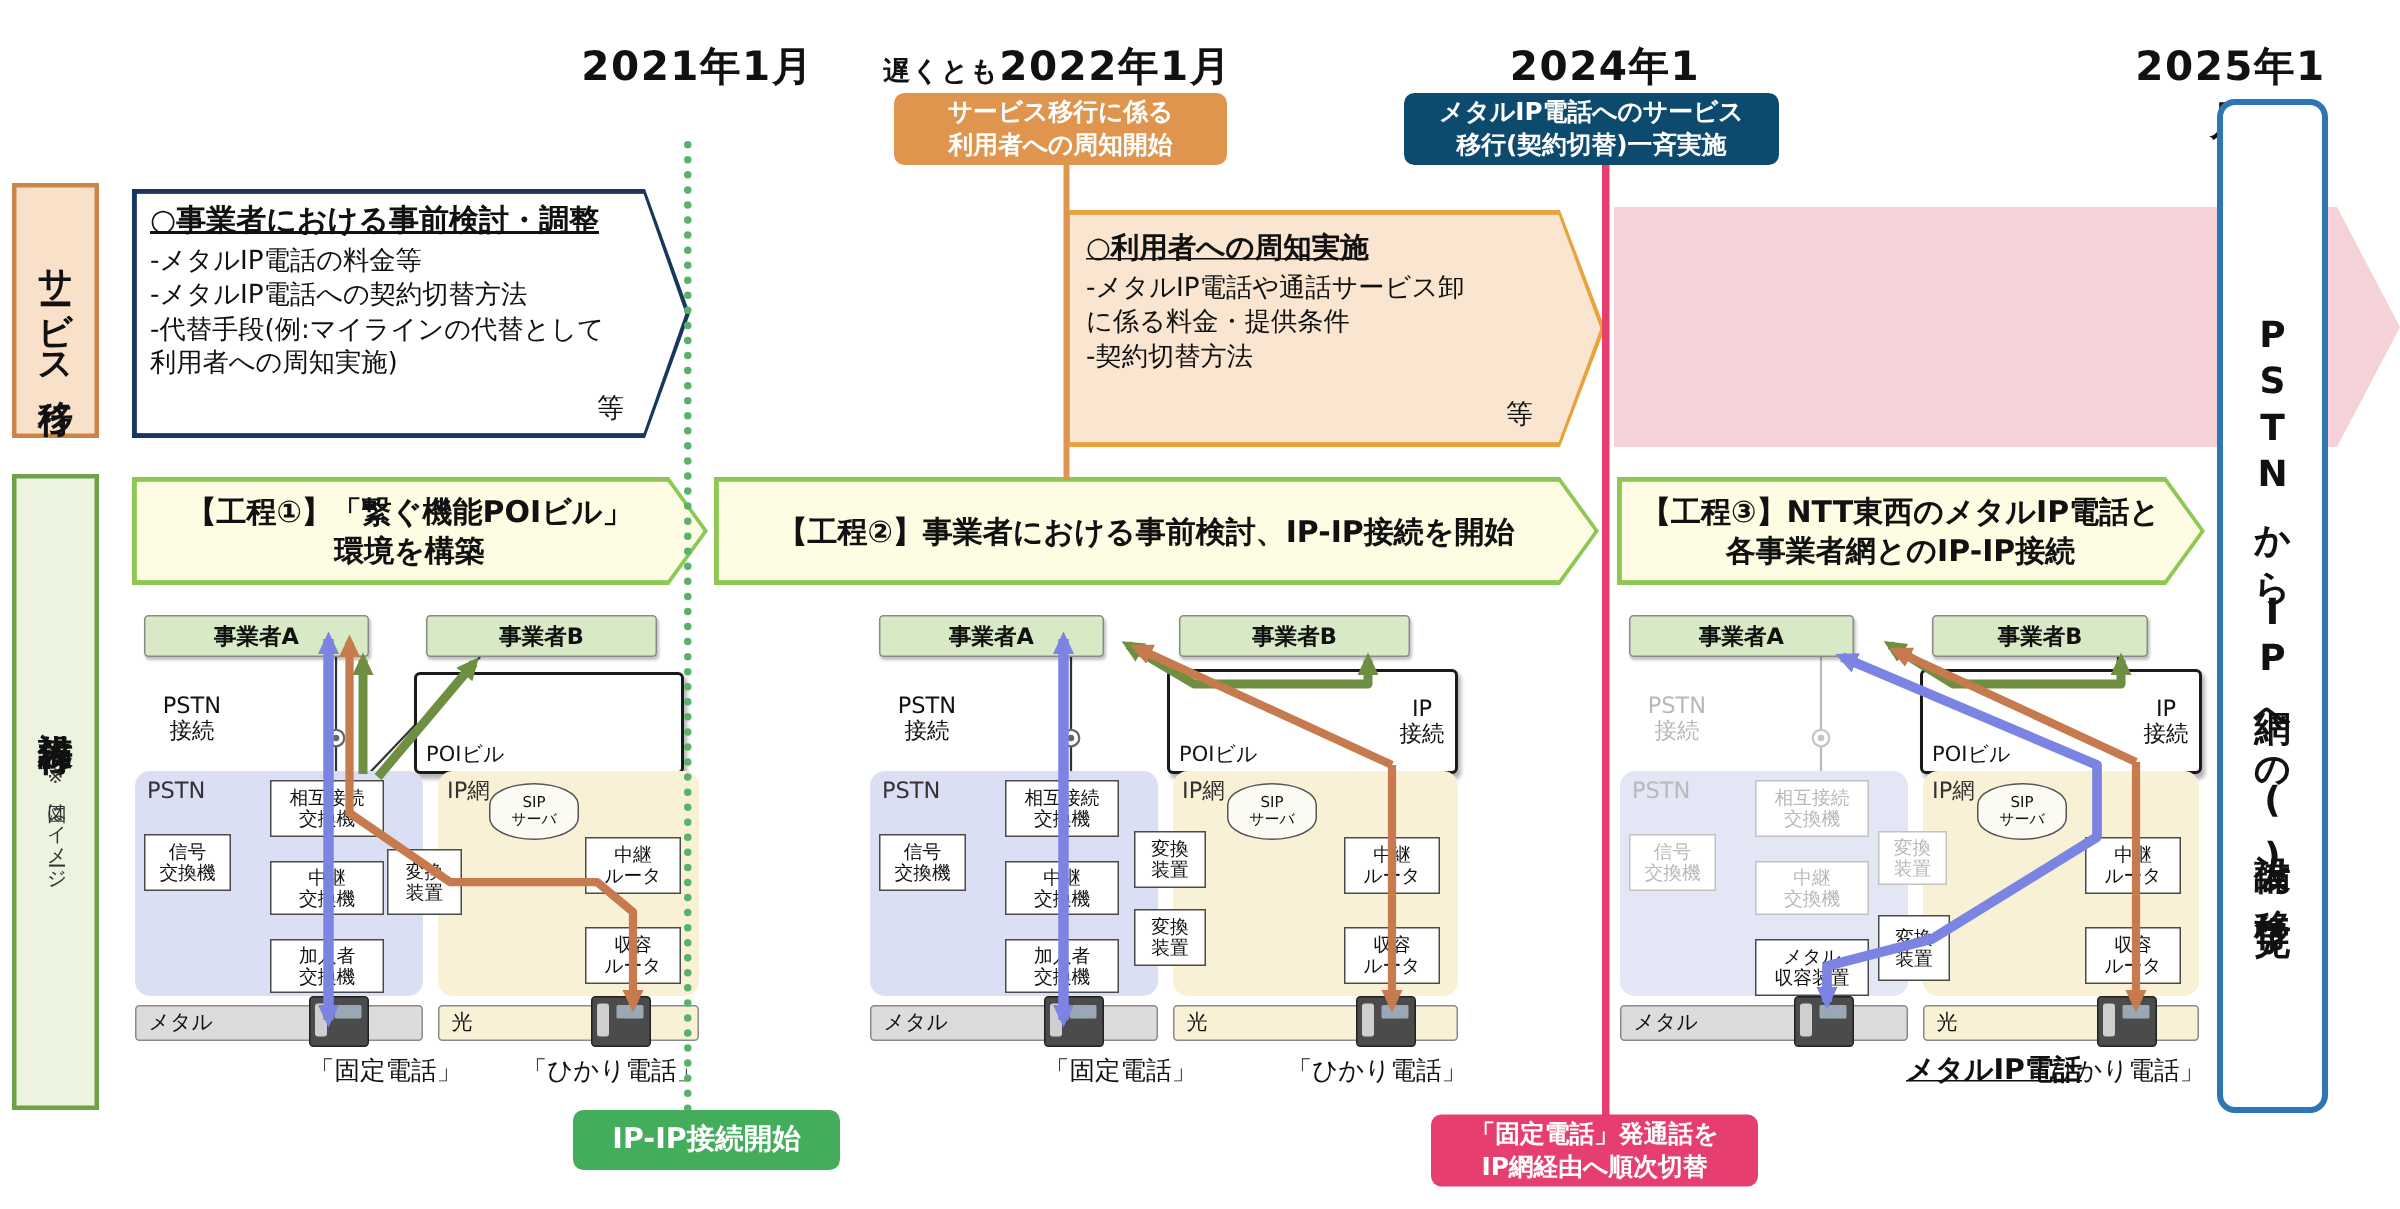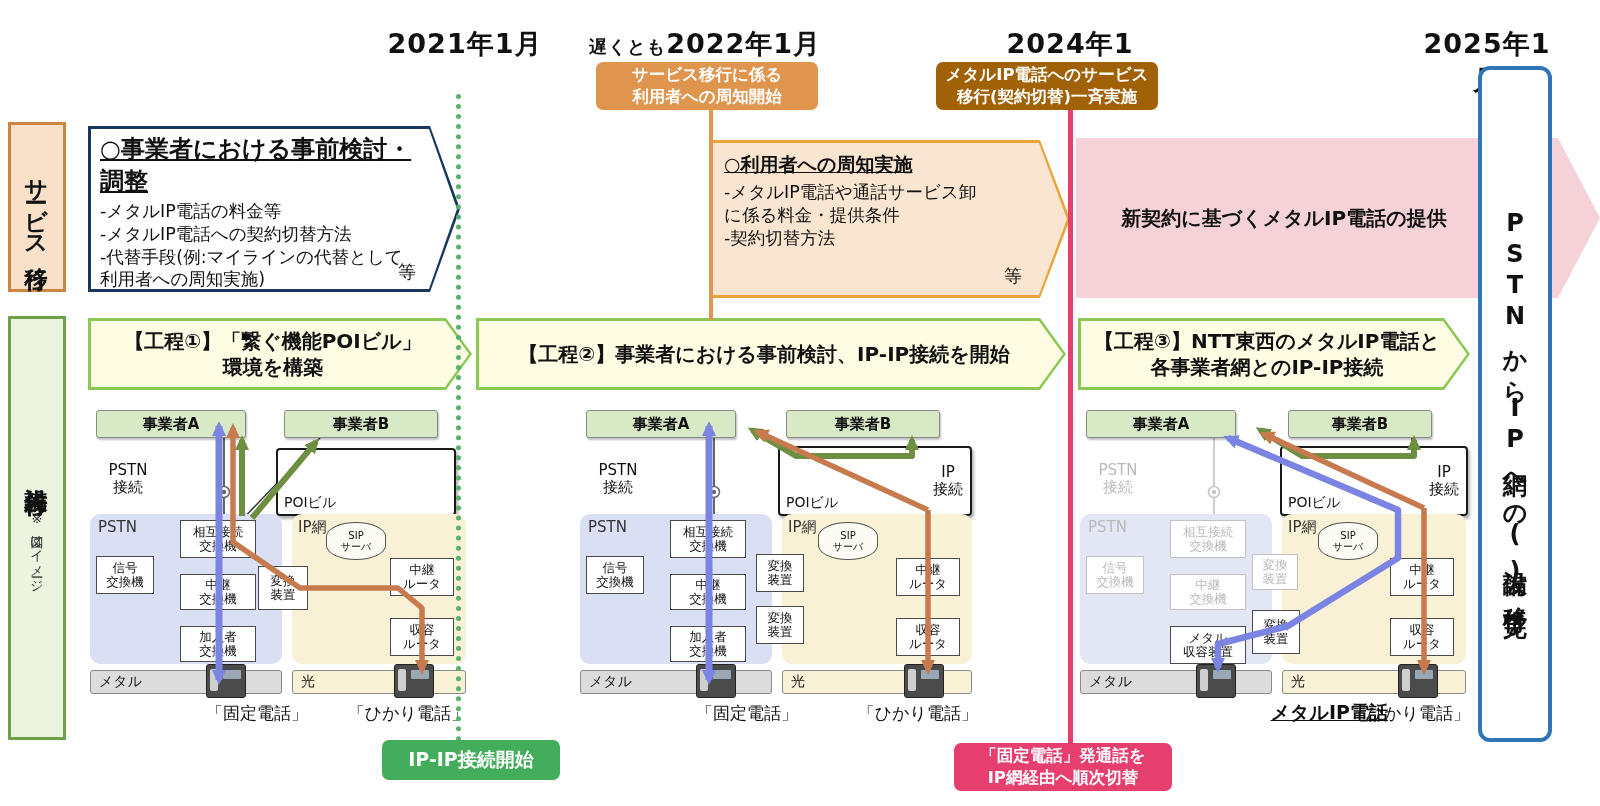--- a/index.html
+++ b/index.html
@@ -8,21 +8,21 @@
   .abs{position:absolute}
   .pre{white-space:pre-line}
   .tl{position:absolute;font-size:27px;font-weight:bold;text-align:center;letter-spacing:1px}
   .badge{position:absolute;border-radius:7px;color:#fff;font-weight:bold;text-align:center;
          display:flex;align-items:center;justify-content:center;line-height:1.32;z-index:4}
   .vtx{writing-mode:vertical-rl;text-orientation:upright}
   .sidebox{position:absolute;display:flex;align-items:center;justify-content:center;box-sizing:border-box}
   .pent{position:absolute}
   .pent-bg{position:absolute;inset:0}
   .pent-in{position:absolute;inset:3px}
-  .boxtitle{font-weight:bold;text-decoration:underline;font-size:24px;margin-bottom:3px}
+  .boxtitle{font-weight:bold;text-decoration:underline;font-size:20px;margin-bottom:3px}
   .boxbody{font-size:17.5px;line-height:1.3}
   .etc{position:absolute;font-size:18px}
   .phase-txt{position:absolute;inset:0;display:flex;align-items:center;justify-content:center;
              font-size:20px;font-weight:bold;text-align:center;line-height:1.3;padding-right:14px}
   .net{position:absolute}
   .net svg.lay{position:absolute;left:0;top:0}
   .cbar{position:absolute;background:#D8E9C6;border:1px solid #8a8a8a;border-radius:3px;font-weight:bold;
         font-size:15px;display:flex;align-items:center;justify-content:center;box-shadow:1px 2px 2px rgba(0,0,0,.25);z-index:1}
   .nbox{position:absolute;background:#fff;border:1.5px solid #4a4a4a;display:flex;align-items:center;justify-content:center;
         text-align:center;font-size:12.5px;line-height:1.12;white-space:pre-line;z-index:1;box-sizing:border-box}
@@ -50,21 +50,21 @@
 
 <div class="canvas">
 
   <div class="tl" style="left:385px;top:26px;width:160px">2021年1月</div>
   <div class="tl" style="left:580px;top:26px;width:250px"><span style="font-size:18px">遅くとも</span><span>2022年1月</span></div>
   <div class="tl" style="left:995px;top:26px;width:150px">2024年1月</div>
   <div class="tl" style="left:1412px;top:26px;width:150px">2025年1月</div>
 
   <div class="badge pre" style="left:596px;top:62px;width:222px;height:48px;background:#E0954E;font-size:16.5px">サービス移行に係る
 利用者への周知開始</div>
-  <div class="badge pre" style="left:936px;top:62px;width:222px;height:48px;background:#a16207;font-size:16.5px">メタルIP電話へのサービス
+  <div class="badge pre" style="left:936px;top:62px;width:250px;height:48px;background:#0c4a6e;font-size:16.5px">メタルIP電話へのサービス
 移行(契約切替)一斉実施</div>
 
   <div class="abs" style="left:456px;top:94px;height:648px;border-left:5px dotted #57B36B;z-index:3"></div>
   <div class="abs" style="left:709px;top:108px;width:4px;height:212px;background:#E0954E;z-index:3"></div>
   <div class="abs" style="left:1068px;top:108px;width:5px;height:640px;background:#E63E6F;z-index:3"></div>
 
   <div class="sidebox" style="left:8px;top:122px;width:58px;height:170px;border:3px solid #CC8644;background:#F9E1C9">
     <div class="vtx" style="font-size:23px;font-weight:bold;letter-spacing:2px">サービス移行</div>
   </div>
   <div class="sidebox" style="left:8px;top:316px;width:58px;height:424px;border:3px solid #6FA04A;background:#ECF3DF">
@@ -95,21 +95,20 @@
       <div class="boxtitle" style="font-size:19px">○利用者への周知実施</div>
       <div class="boxbody pre">-メタルIP電話や通話サービス卸
  に係る料金・提供条件
 -契約切替方法</div>
     </div>
     <div class="etc" style="right:48px;bottom:10px">等</div>
   </div>
 
   <div class="pent" style="left:1076px;top:138px;width:524px;height:160px;z-index:1">
     <div class="pent-bg" style="background:#F4D2D8;clip-path:polygon(0 0,calc(100% - 42px) 0,100% 50%,calc(100% - 42px) 100%,0 100%)"></div>
-    <div class="abs" style="left:12px;top:0;bottom:0;width:392px;display:flex;align-items:center;justify-content:center;font-size:20px;font-weight:bold">新契約に基づくメタルIP電話の提供</div>
   </div>
 
   <div class="abs" style="left:1478px;top:66px;width:74px;height:676px;border:4px solid #2E75B6;border-radius:12px;background:#fff;z-index:2;box-sizing:border-box;display:flex;align-items:center;justify-content:center">
     <div class="vtx" style="font-size:24px;font-weight:bold;letter-spacing:3px">PSTNからIP網への(設備)移行完了</div>
   </div>
 
   <div class="pent" style="left:88px;top:318px;width:384px;height:72px">
     <div class="pent-bg" style="background:#8CC853;clip-path:polygon(0 0,calc(100% - 26px) 0,100% 50%,calc(100% - 26px) 100%,0 100%)"></div>
     <div class="pent-in" style="background:#FEFDE3;clip-path:polygon(0 0,calc(100% - 24px) 0,100% 50%,calc(100% - 24px) 100%,0 100%)"></div>
     <div class="phase-txt pre">【工程①】「繋ぐ機能POIビル」

